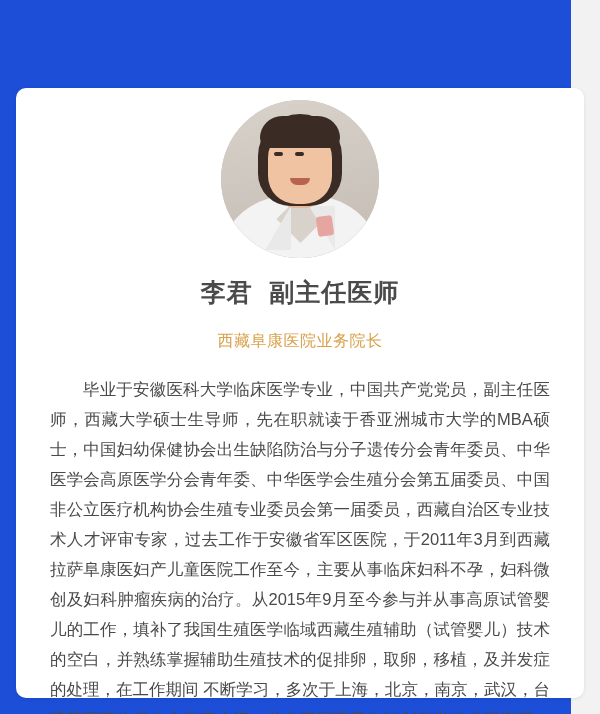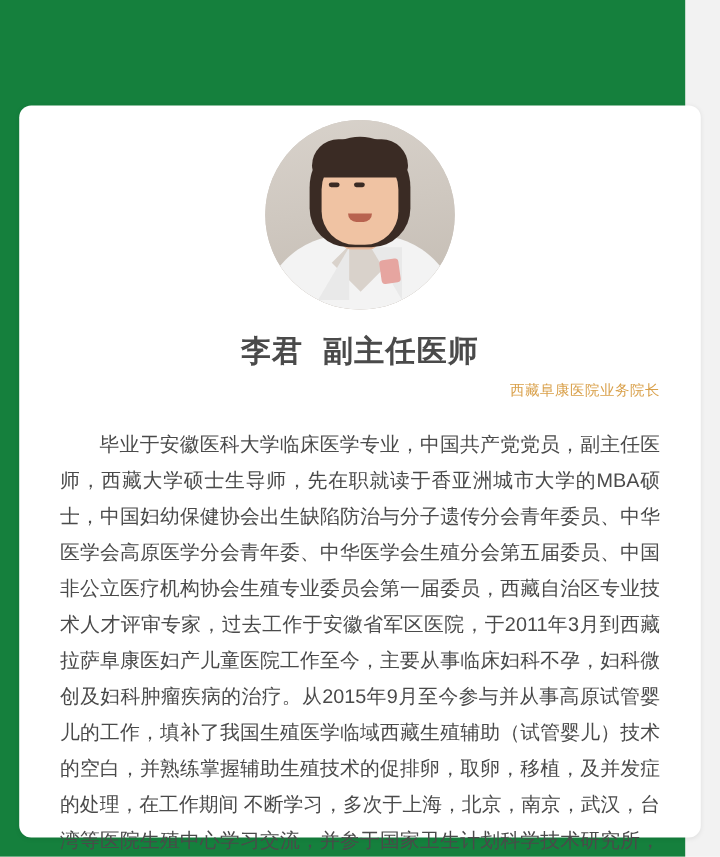--- a/index.html
+++ b/index.html
@@ -10,21 +10,21 @@
     width: 600px;
     height: 714px;
     background: #f2f2f2;
     font-family: "Liberation Sans", sans-serif;
     overflow: hidden;
   }
   .page {
     position: relative;
     width: 571px;
     height: 714px;
-    background: #15803d;
+    background: #1d4ed8;
     box-sizing: border-box;
   }
   .card {
     position: absolute;
     left: 16px;
     top: 88px;
     width: 568px;
     height: 610px;
     background: #ffffff;
     border-radius: 10px;
@@ -187,23 +187,23 @@
   }
   .doctor-title {
     display: inline-block;
     font-size: 25px;
     font-weight: bold;
     color: #4a4a4a;
     letter-spacing: 1px;
     margin-left: 12px;
   }
   .doctor-position {
-    text-align: right;
-    margin-top: 8px;
-    font-size: 12px;
+    text-align: center;
+    margin-top: 22px;
+    font-size: 16px;
     color: #d9a04a;
     letter-spacing: 0.5px;
   }
   .bio {
     margin-top: 22px;
     font-size: 16.5px;
     line-height: 30px;
     color: #4a4a4a;
     text-align: justify;
     text-indent: 2em;

